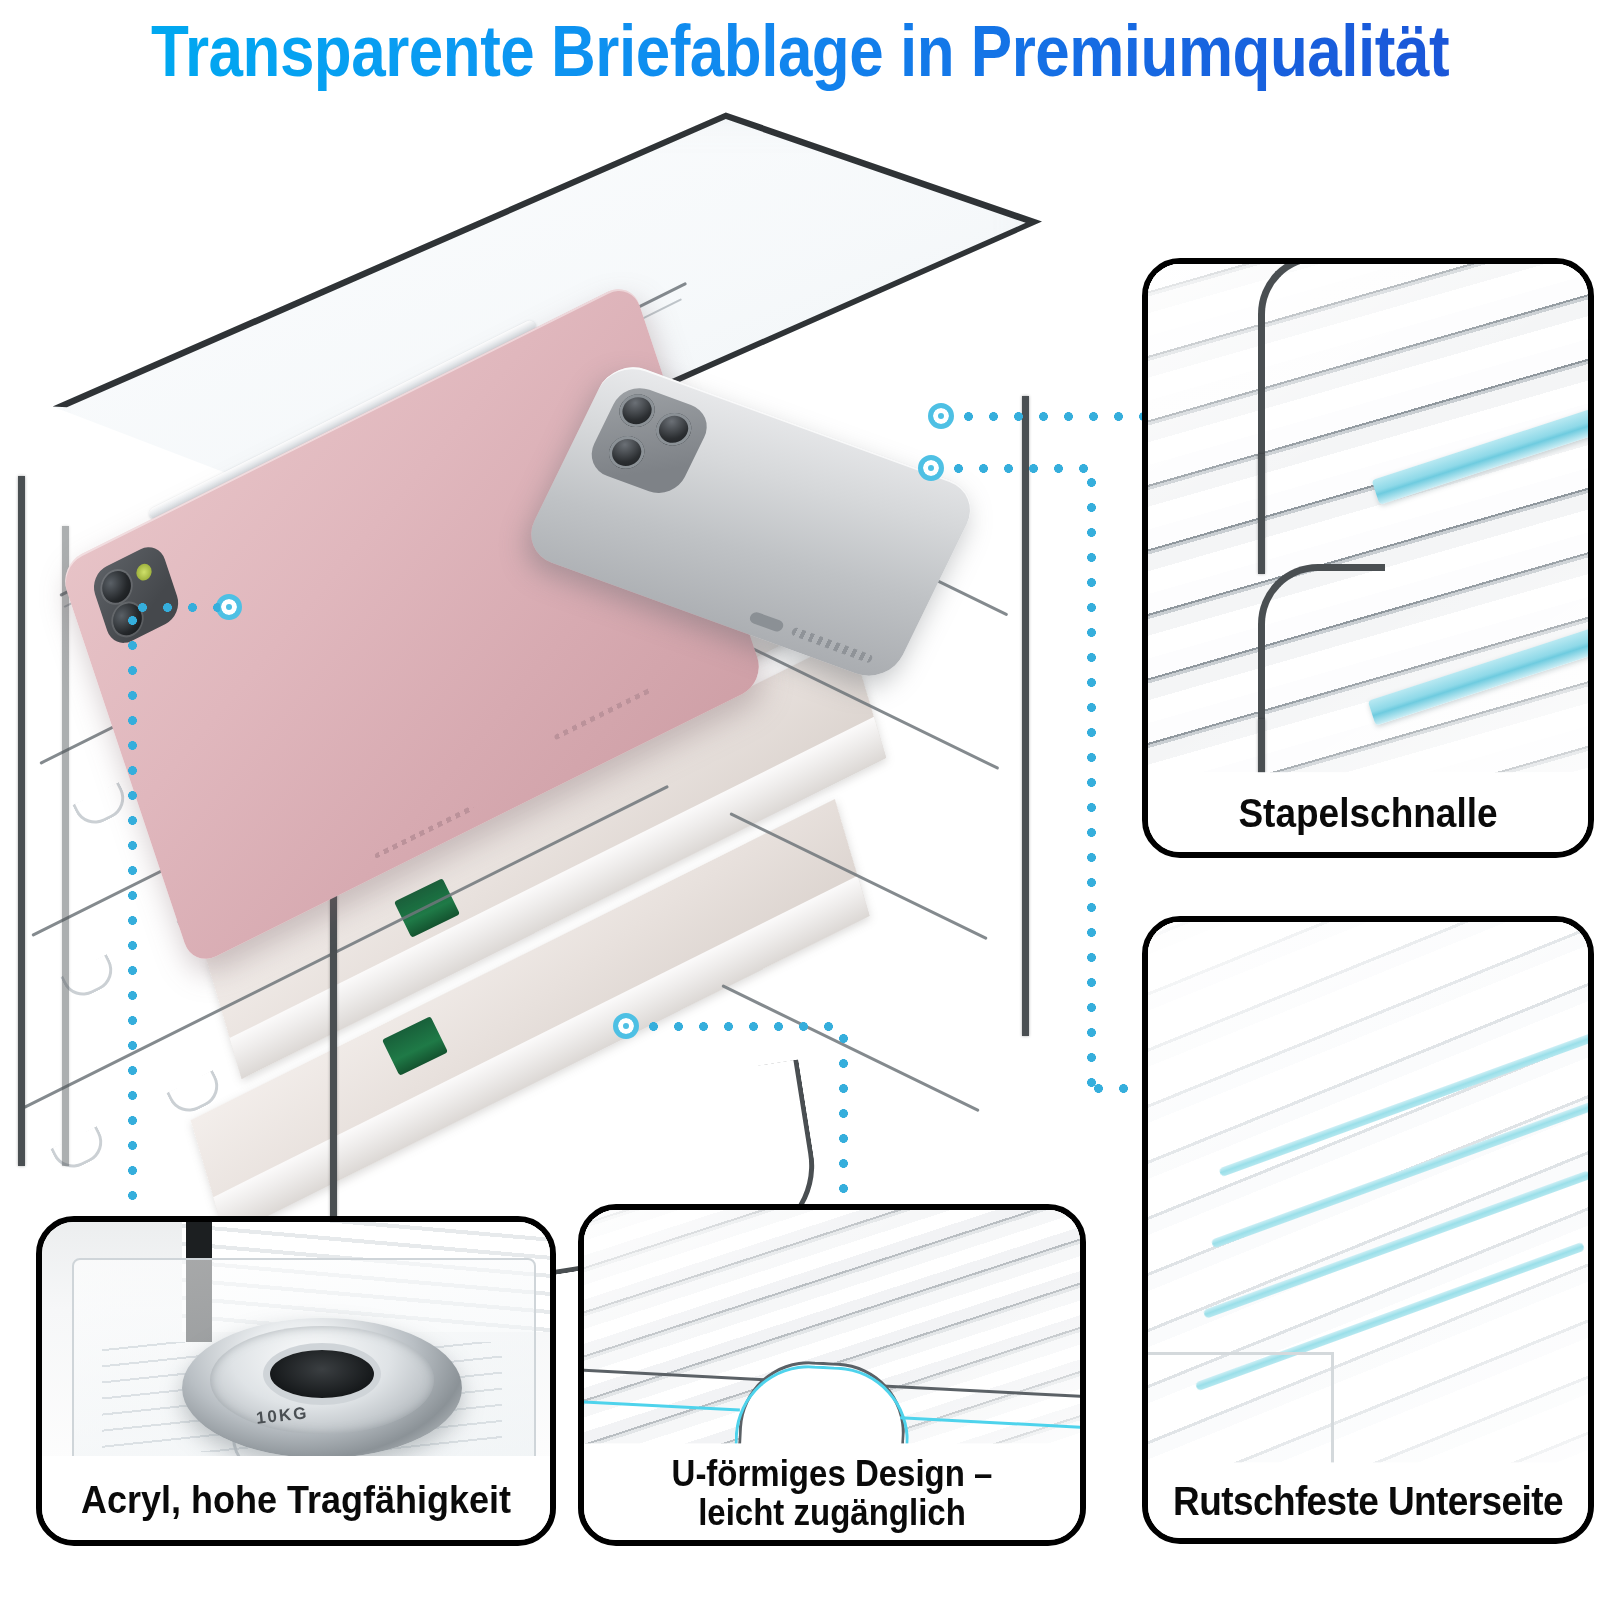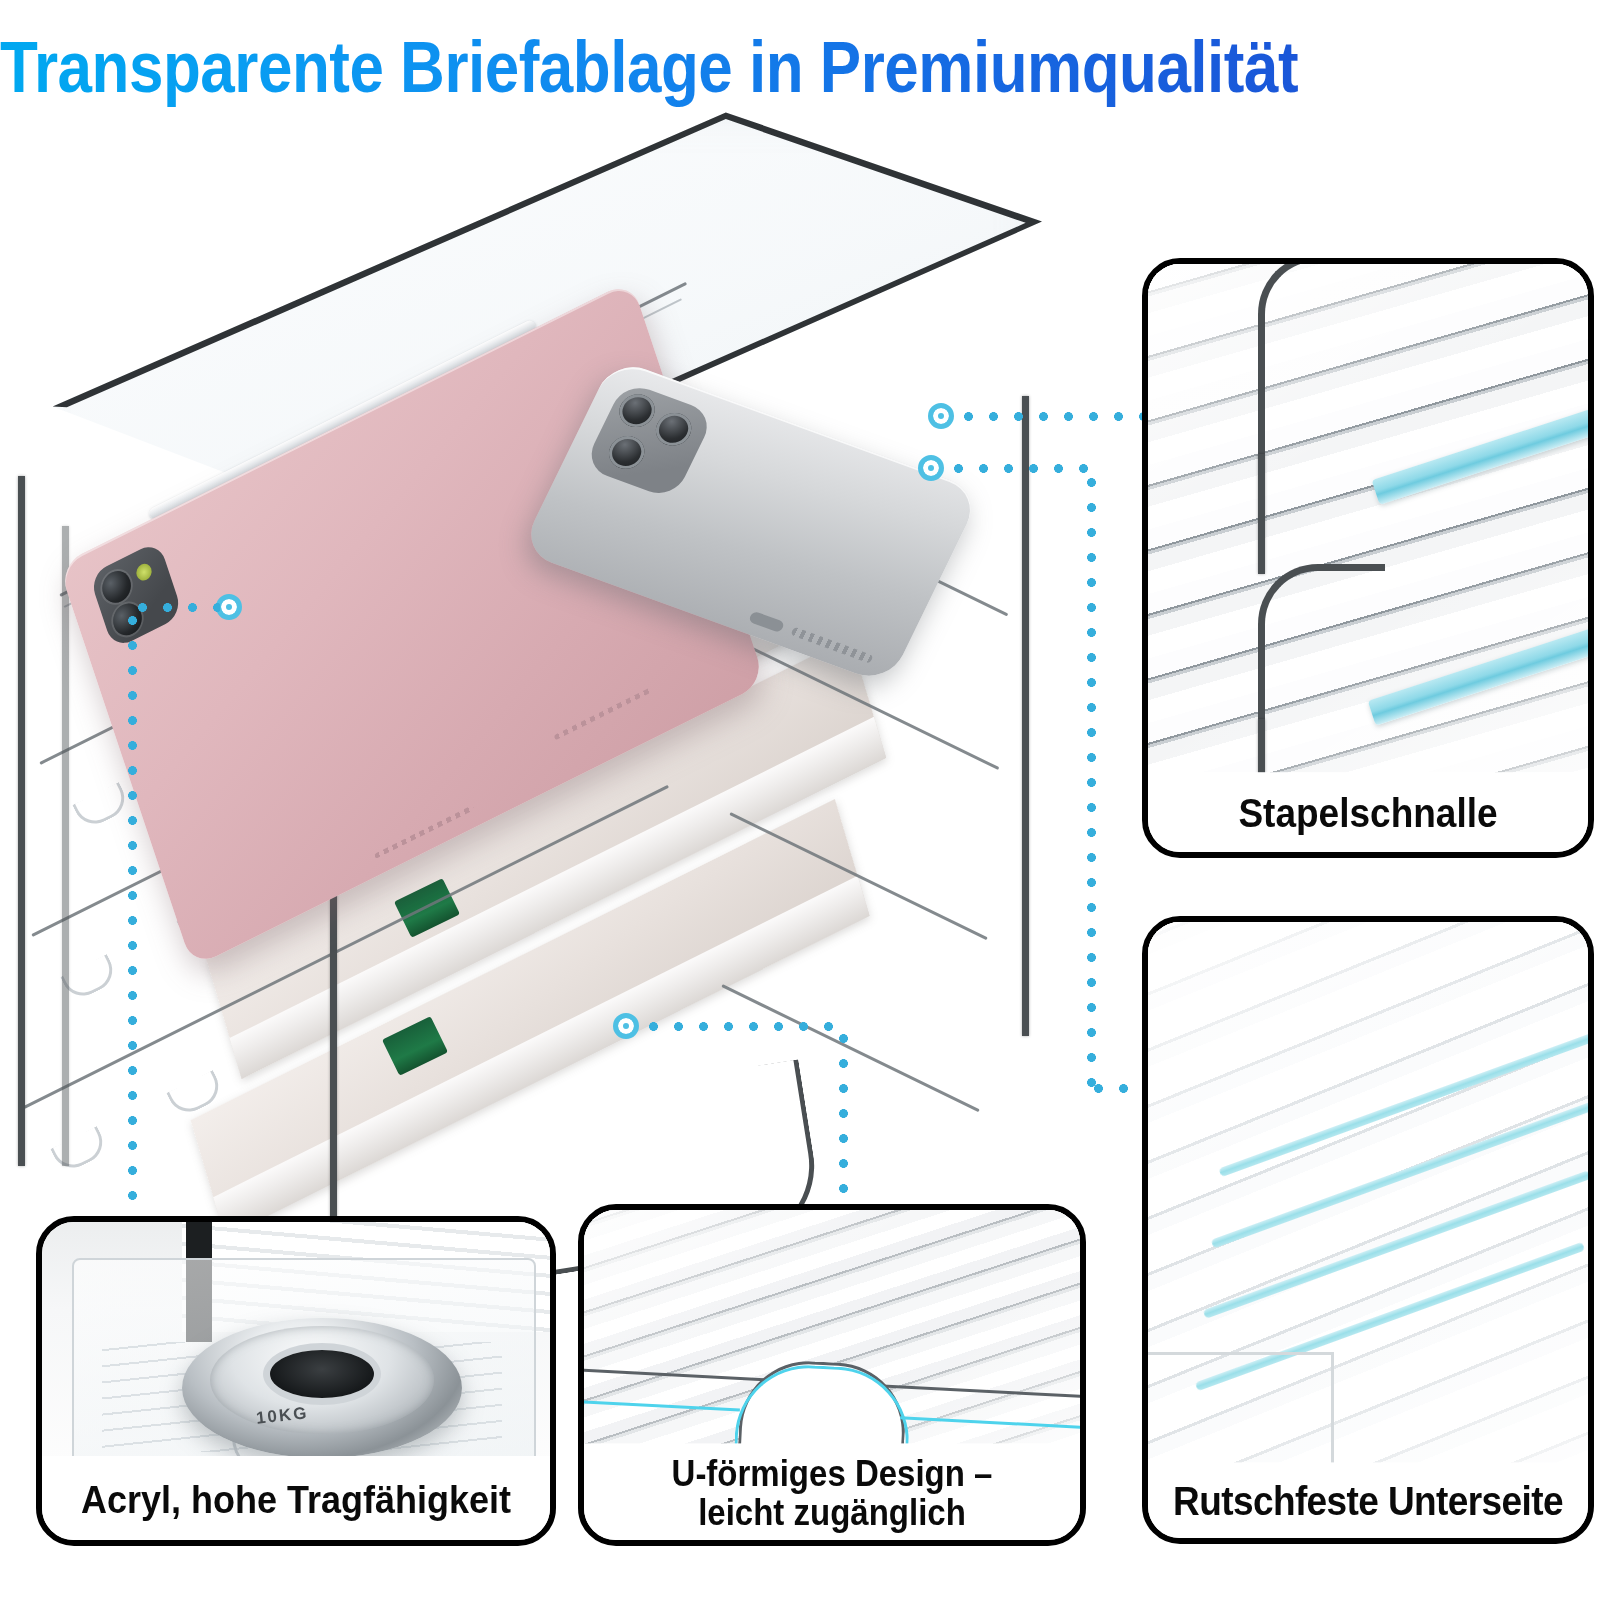--- a/index.html
+++ b/index.html
@@ -3,22 +3,22 @@
 <meta charset="utf-8">
 <style>
   html,body{margin:0;padding:0;background:#fff;}
   body{
     width:1600px;height:1600px;position:relative;overflow:hidden;
     font-family:"Liberation Sans","DejaVu Sans",sans-serif;
     background:#ffffff;
   }
   
   .title-bar{
-    position:absolute;left:0;top:16px;width:1600px;height:100px;
-    display:flex;align-items:center;
+    position:absolute;left:0;top:0;width:1600px;height:100px;
+    display:flex;align-items:center;justify-content:center;
   }
   .title-text{
     font-size:62px;font-weight:bold;letter-spacing:-0.5px;
     white-space:nowrap;
     background:linear-gradient(90deg,#00a8f0 0%,#0a9bf2 22%,#1186ee 48%,#1669e2 75%,#1a56d8 100%);
     -webkit-background-clip:text;background-clip:text;color:transparent;
     transform:scaleY(1.18);
   }
 
   

